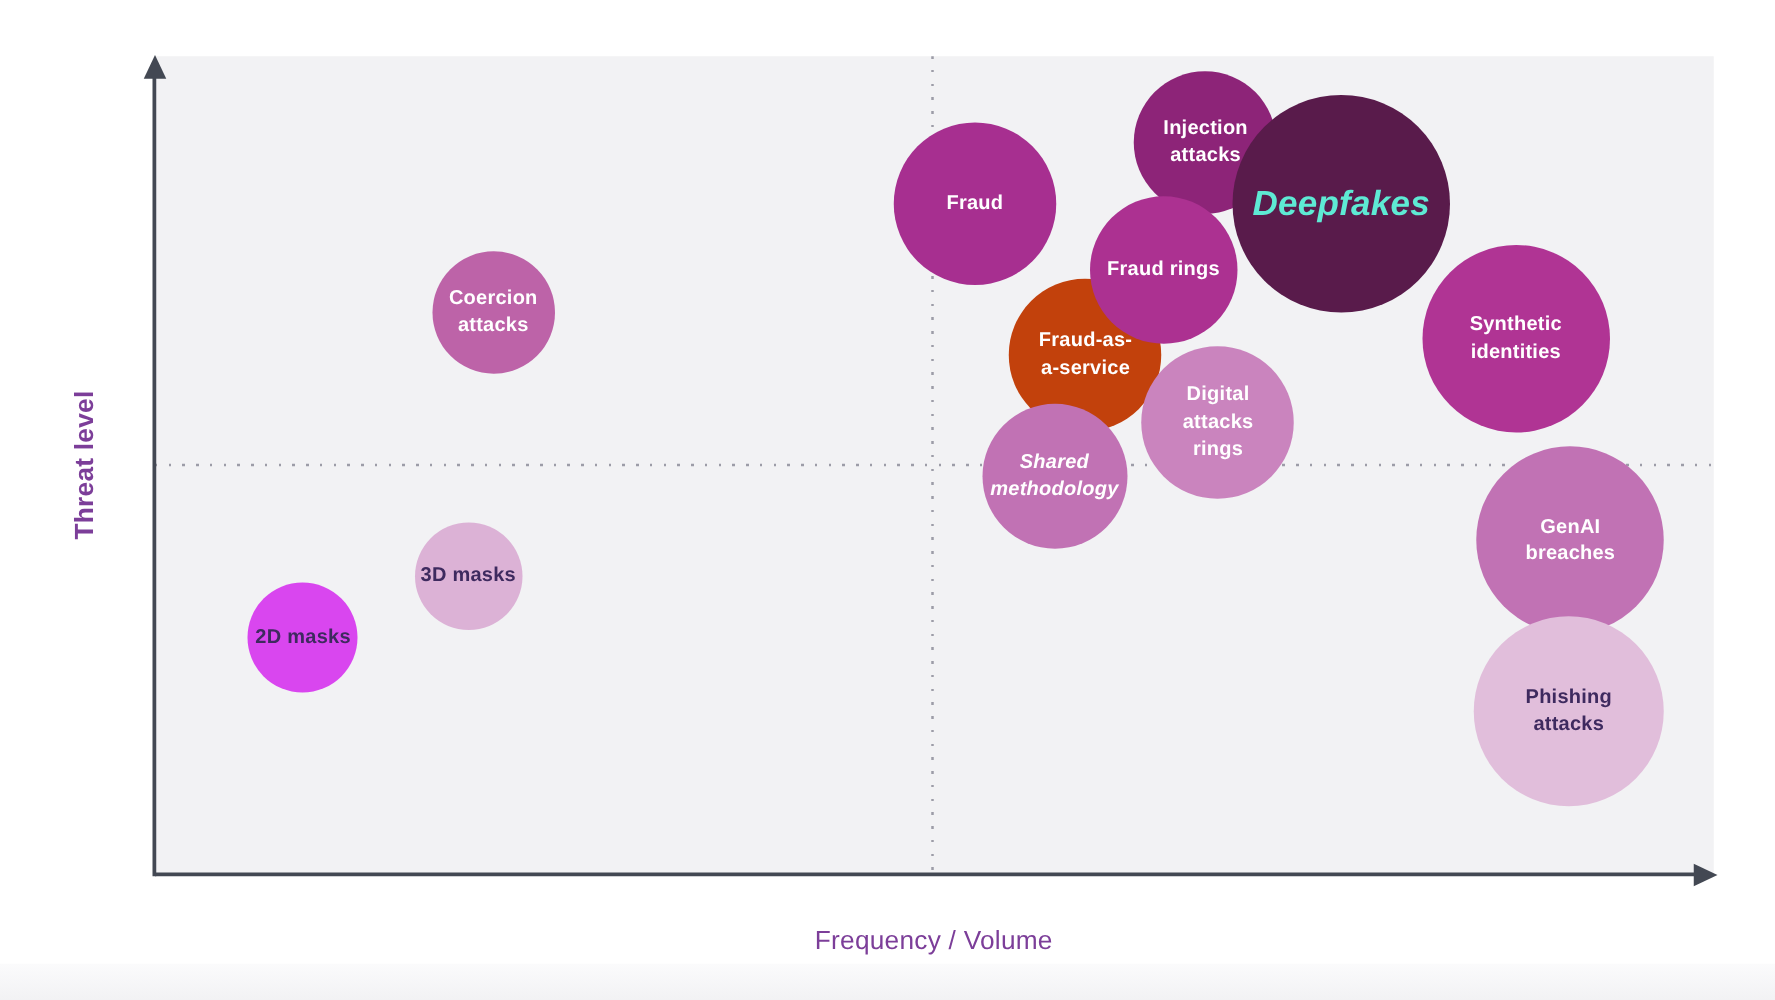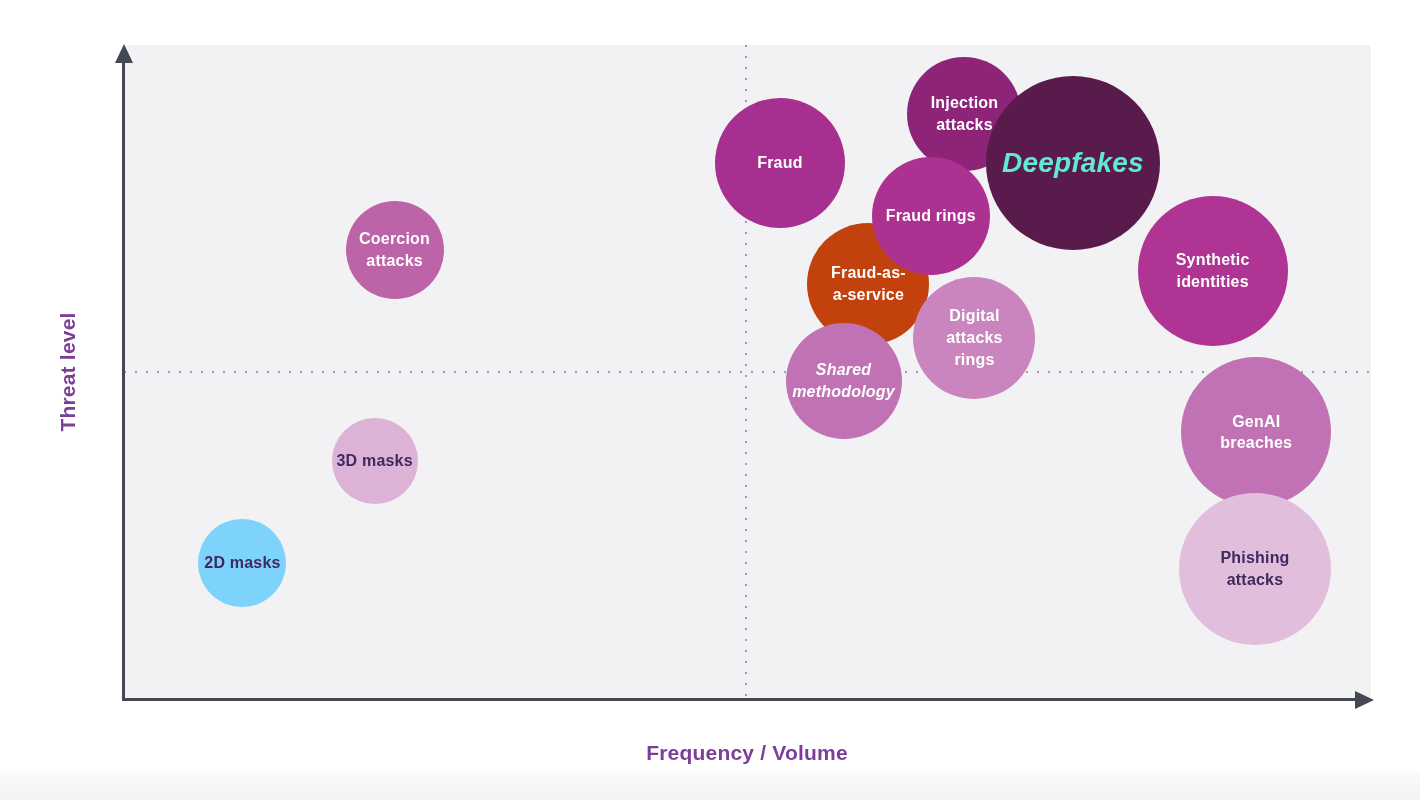--- a/index.html
+++ b/index.html
@@ -41,21 +41,21 @@
   }
   .y-label{
     position:absolute;left:68px;top:372px;
     transform:translate(-50%,-50%) rotate(-90deg);
     white-space:nowrap;color:#7c3e99;font-size:21px;font-weight:bold;
     letter-spacing:.2px;
   }
   .x-label{
     position:absolute;left:747px;top:753px;
     transform:translate(-50%,-50%);
-    white-space:nowrap;color:#7c3e99;font-size:21px;font-weight:bold;
+    white-space:nowrap;color:#7c3e99;font-size:21px;font-weight:normal;
     letter-spacing:.2px;
   }
   .bubble{
     position:absolute;border-radius:50%;
     display:flex;flex-direction:column;align-items:center;justify-content:center;
     text-align:center;font-weight:600;line-height:1.35;letter-spacing:.2px;
   }
   .footer-strip{
     position:absolute;left:0;top:771px;width:1420px;height:29px;
     background:linear-gradient(180deg,#fbfbfc 0%,#f2f2f4 100%);
@@ -105,21 +105,21 @@
       <div class="bubble" style="left: 714.922px; top: 97.9px; height: 130px; width: 130px; background: rgb(167, 47, 144); color: rgb(255, 255, 255); font-size: 16px;">
         <div>Fraud</div>
       </div>
       <div class="bubble" style="left: 345.599px; top: 201.015px; height: 98px; width: 98px; background: rgb(189, 99, 168); color: rgb(255, 255, 255); font-size: 16px;">
         <div>Coercion</div>
         <div>attacks</div>
       </div>
       <div class="bubble" style="left: 331.647px; top: 417.925px; height: 86px; width: 86px; background: rgb(220, 178, 214); color: rgb(62, 42, 95); font-size: 16px;">
         <div>3D masks</div>
       </div>
-      <div class="bubble" style="left: 198.465px; top: 519px; height: 88px; width: 88px; background: #7dd3fc; color: rgb(62, 42, 95); font-size: 16px;">
+      <div class="bubble" style="left: 198.465px; top: 466px; height: 88px; width: 88px; background: #d946ef; color: rgb(62, 42, 95); font-size: 16px;">
         <div>2D masks</div>
       </div>
       <div class="bubble" style="left: 1181.28px; top: 357.105px; height: 150px; width: 150px; background: rgb(193, 114, 180); color: rgb(255, 255, 255); font-size: 16px;">
         <div>GenAI</div>
         <div>breaches</div>
       </div>
       <div class="bubble" style="left: 1179.03px; top: 493px; height: 152px; width: 152px; background: rgb(225, 190, 219); color: rgb(62, 42, 95); font-size: 16px;">
         <div>Phishing</div>
         <div>attacks</div>
       </div>

